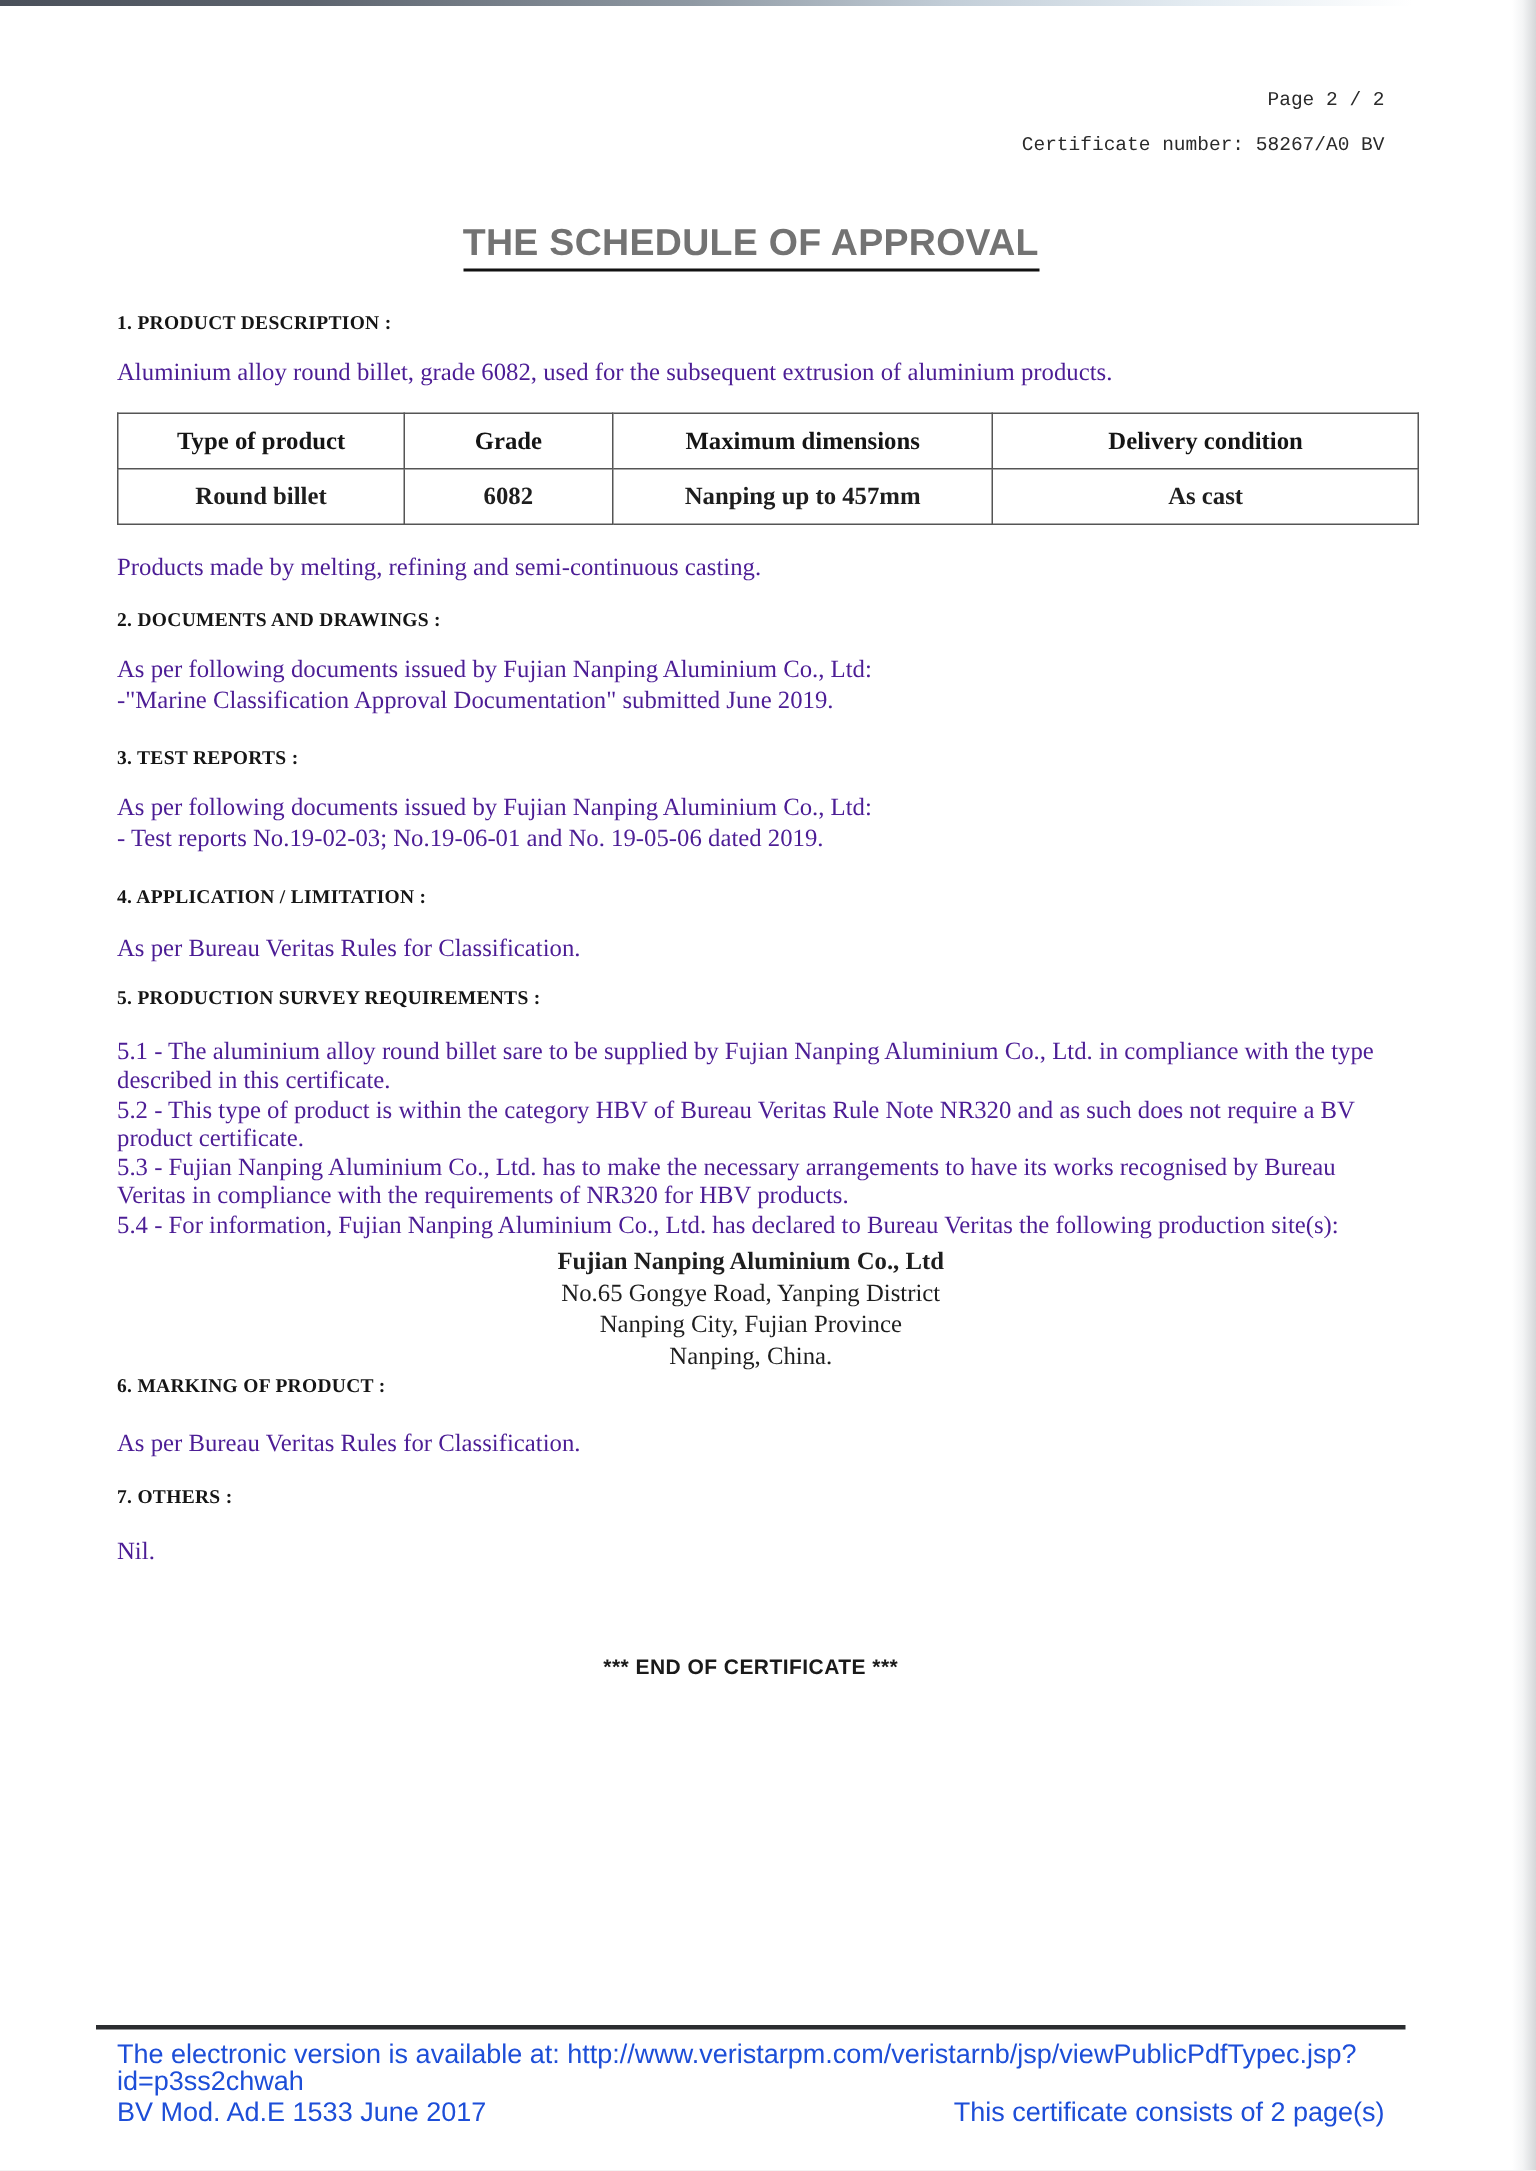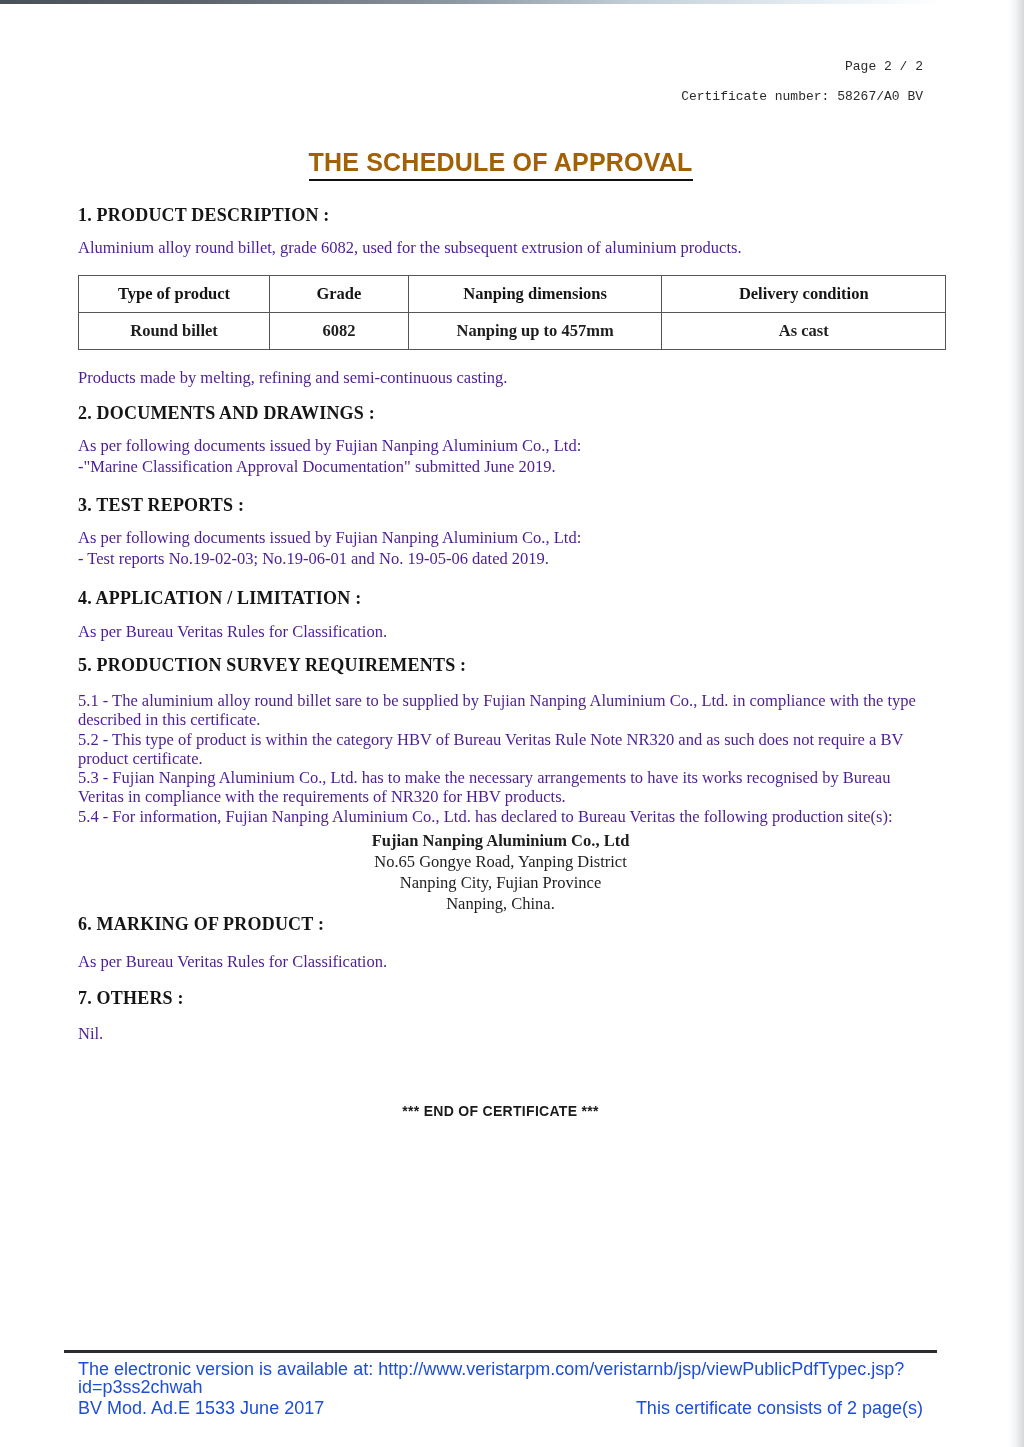--- a/index.html
+++ b/index.html
@@ -23,26 +23,26 @@
   .content{
     position:absolute;left:78px;top:0;width:845px;
   }
   .hdr{font-family:Liberation Mono, monospace;font-size:13px;color:#2a2a2a;text-align:right;line-height:18px;}
   .hdr-page{margin-top:58px;}
   .hdr-cert{margin-top:12px;}
   .title-wrap{text-align:center;margin-top:42px;}
   .doc-title{
     display:inline-block;
     font-family:"Liberation Sans", sans-serif;
-    font-weight:bold;font-size:25px;color:#a16207;
+    font-weight:bold;font-size:25px;color:#737373;
     border-bottom:2px solid #111;padding-bottom:2px;
     letter-spacing:0.2px;
   }
   .sec-h{
-    font-weight:bold;font-size:18px;line-height:20px;color:#151515;
+    font-weight:bold;font-size:13px;line-height:20px;color:#151515;
     margin:0;letter-spacing:0.2px;
   }
   .h1{margin-top:24px;}
   .h2{margin-top:15px;}
   .h3{margin-top:18px;}
   .h4{margin-top:19px;}
   .h5{margin-top:13px;}
   .h6{margin-top:0px;}
   .h7{margin-top:16px;}
   p{margin:0;font-size:16.5px;line-height:21px;color:#4c1d95;}
@@ -99,21 +99,21 @@
     </div>
 
     <div class="sec-h h1">1. PRODUCT DESCRIPTION :</div>
     <p class="p-intro">Aluminium alloy round billet, grade 6082, used for the subsequent extrusion of aluminium products.</p>
 
     <table class="spec">
       <thead>
         <tr>
           <th class="col1">Type of product</th>
           <th class="col2">Grade</th>
-          <th class="col3">Nanping dimensions</th>
+          <th class="col3">Maximum dimensions</th>
           <th class="col4">Delivery condition</th>
         </tr>
       </thead>
       <tbody>
         <tr>
           <td>Round billet</td>
           <td>6082</td>
           <td>Nanping up to 457mm</td>
           <td>As cast</td>
         </tr>

